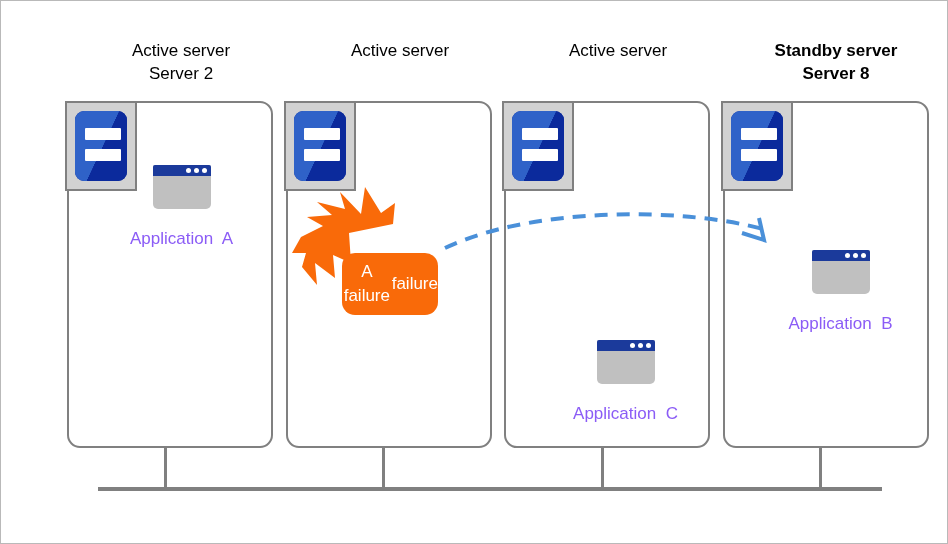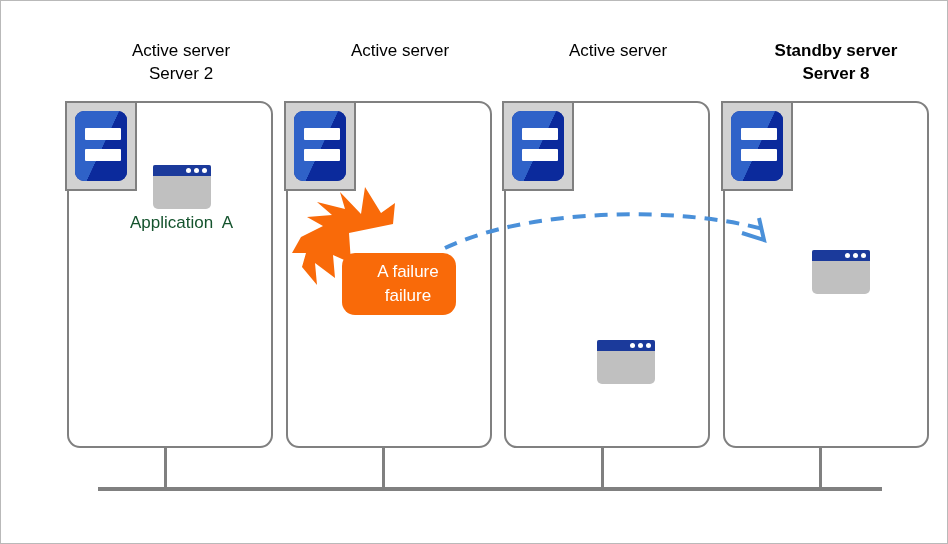--- a/index.html
+++ b/index.html
@@ -13,26 +13,26 @@
   .srv-light{position:absolute;left:0;top:0;width:100%;height:100%;
      background:linear-gradient(115deg,#2f62c8 0%,#2f62c8 52%,#0b2a9c 52.5%,#0b2a9c 100%);}
   .srv-bar{position:absolute;left:10px;width:36px;height:12px;background:#ffffff;border-radius:1px;}
   .srv-bar.b1{top:17px;}
   .srv-bar.b2{top:38px;}
   .app{position:absolute;text-align:center;}
   .app-win{width:58px;height:44px;margin:0 auto;border-radius:2px 2px 5px 5px;background:#c0c0c0;overflow:hidden;position:relative;}
   .app-title{position:absolute;left:0;top:0;width:100%;height:11px;background:#1b3a9b;}
   .app-dots{position:absolute;right:4px;top:3px;display:flex;gap:3px;}
   .app-dots i{display:block;width:5px;height:5px;border-radius:50%;background:#ffffff;}
-  .app-label{margin-top:4px;font-size:17px;color:#14532d;white-space:pre;}
+  .app-label{margin-top:20px;font-size:17px;color:#8b5cf6;white-space:pre;}
   .bus-drop{position:absolute;width:3px;background:#808080;}
   .bus-line{position:absolute;height:4px;background:#808080;}
   .failure-badge{position:absolute;background:#f96a09;border-radius:13px;color:#ffffff;
-      font-size:17px;line-height:24px;text-align:center;display:flex;flex-direction:column;
-      align-items:center;justify-content:center;padding-left:18px;}
+      font-size:17px;line-height:24px;text-align:center;display:flex;flex-direction:row;
+      align-items:center;justify-content:center;}
   .arrow-svg{position:absolute;left:0;top:0;pointer-events:none;}
 </style>
 </head>
 <body>
 
 <div id="canvas">
 
   <div class="server-col" style="left:75px;">
     <div class="col-title">Active server</div>
     <div class="col-title">Server 2</div>
@@ -96,31 +96,33 @@
 
   <div class="app" style="left:562px;top:339px;width:125px;">
     <div class="app-win">
       <div class="app-title"></div>
       <div class="app-dots">
           <i></i>
           <i></i>
           <i></i>
         </div>
     </div>
+    <div class="app-label">Application  C</div>
   </div>
 
   <div class="app" style="left:777px;top:249px;width:125px;">
     <div class="app-win">
       <div class="app-title"></div>
       <div class="app-dots">
           <i></i>
           <i></i>
           <i></i>
         </div>
     </div>
+    <div class="app-label">Application  B</div>
   </div>
 
   <svg class="arrow-svg" width="946" height="542">
     <polygon points="300,236 322,225 306,216 331,214 316,201 344,208 339,191 360,213 364,186 380,212 394,202 392,223 348,232 350,262 332,254 334,277 314,262 316,284 301,266 305,252 291,252" fill="#f96a09"></polygon>
   </svg>
 
   <div class="failure-badge" style="left:341px;top:252px;width:96px;height:62px;">
     <span>A failure</span>
     <span>failure</span>
   </div>

